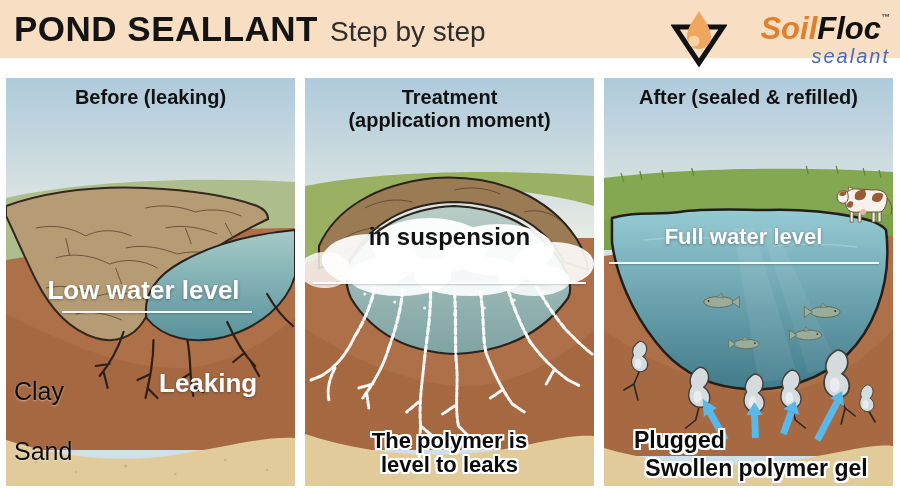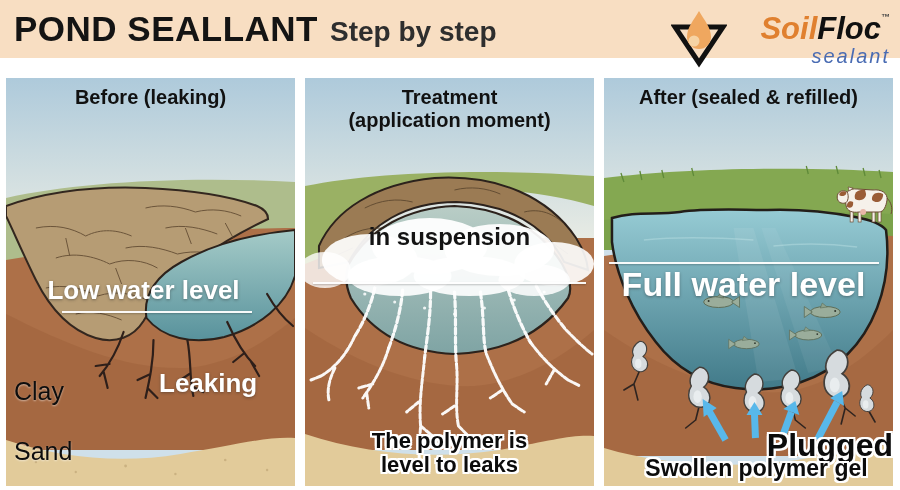--- a/index.html
+++ b/index.html
@@ -8,21 +8,21 @@
     font-family:"Liberation Sans", sans-serif;
     position:relative;
   }
   
   .header{
     position:absolute;left:0;top:0;width:900px;height:58px;
     background:#f8dec2;display:flex;align-items:center;
   }
   .titles{padding-left:14px;display:flex;align-items:baseline;gap:12px;white-space:nowrap;}
   .main-title{font-size:35px;font-weight:bold;color:#141414;letter-spacing:.5px;}
-  .sub-title{font-size:28px;font-weight:700;color:#2e2e2e;}
+  .sub-title{font-size:28px;font-weight:400;color:#2e2e2e;}
   .logo{position:absolute;right:10px;top:4px;height:70px;display:flex;align-items:center;gap:4px;}
   .logo-text{display:flex;flex-direction:column;align-items:flex-end;line-height:1;}
   .logo-line1{font-size:31px;font-style:italic;font-weight:bold;letter-spacing:0;margin-left:29px;}
   .logo-soil{color:#e0802f;}
   .logo-floc{color:#101010;}
   .logo-tm{font-size:9px;color:#444;vertical-align:top;font-style:normal;}
   .logo-tag{font-size:20px;font-style:italic;color:#4a6cb3;letter-spacing:2px;margin-top:2px;}
   
   .panels{
     position:absolute;left:6px;right:7px;top:78px;bottom:4px;
@@ -44,23 +44,23 @@
   .lvl1{left:0;right:14px;top:197px;text-align:center;font-size:26px;}
   .line1{top:233px;left:56px;width:190px;}
   .clay1{left:8px;top:299px;font-size:25px;}
   .leak1{left:153px;top:290px;font-size:26px;}
   .sand1{left:8px;top:359px;font-size:25px;}
   
   .susp2{left:0;right:0;top:146px;text-align:center;font-size:24px;font-weight:bold;color:#131313;line-height:1.05;}
   .line2{top:204px;left:8px;right:8px;}
   .poly2{left:0;right:0;top:351px;text-align:center;font-size:22px;line-height:1.08;}
   
-  .lvl3{left:0;right:10px;top:146px;text-align:center;font-size:34px;margin-top:41px;}
+  .lvl3{left:0;right:10px;top:146px;text-align:center;font-size:22px;}
   .line3{top:184px;left:5px;right:14px;}
-  .plug3{left:30px;right:0;top:349px;text-align:right;font-size:32px;}
+  .plug3{left:30px;right:0;top:349px;text-align:left;font-size:23px;}
   .gel3{left:16px;right:0;top:377px;text-align:center;font-size:23px;}
 </style>
 </head>
 <body>
 
 <div class="header">
   <div class="titles">
     <span class="main-title">POND SEALLANT</span>
     <span class="sub-title">Step by step</span>
   </div>

